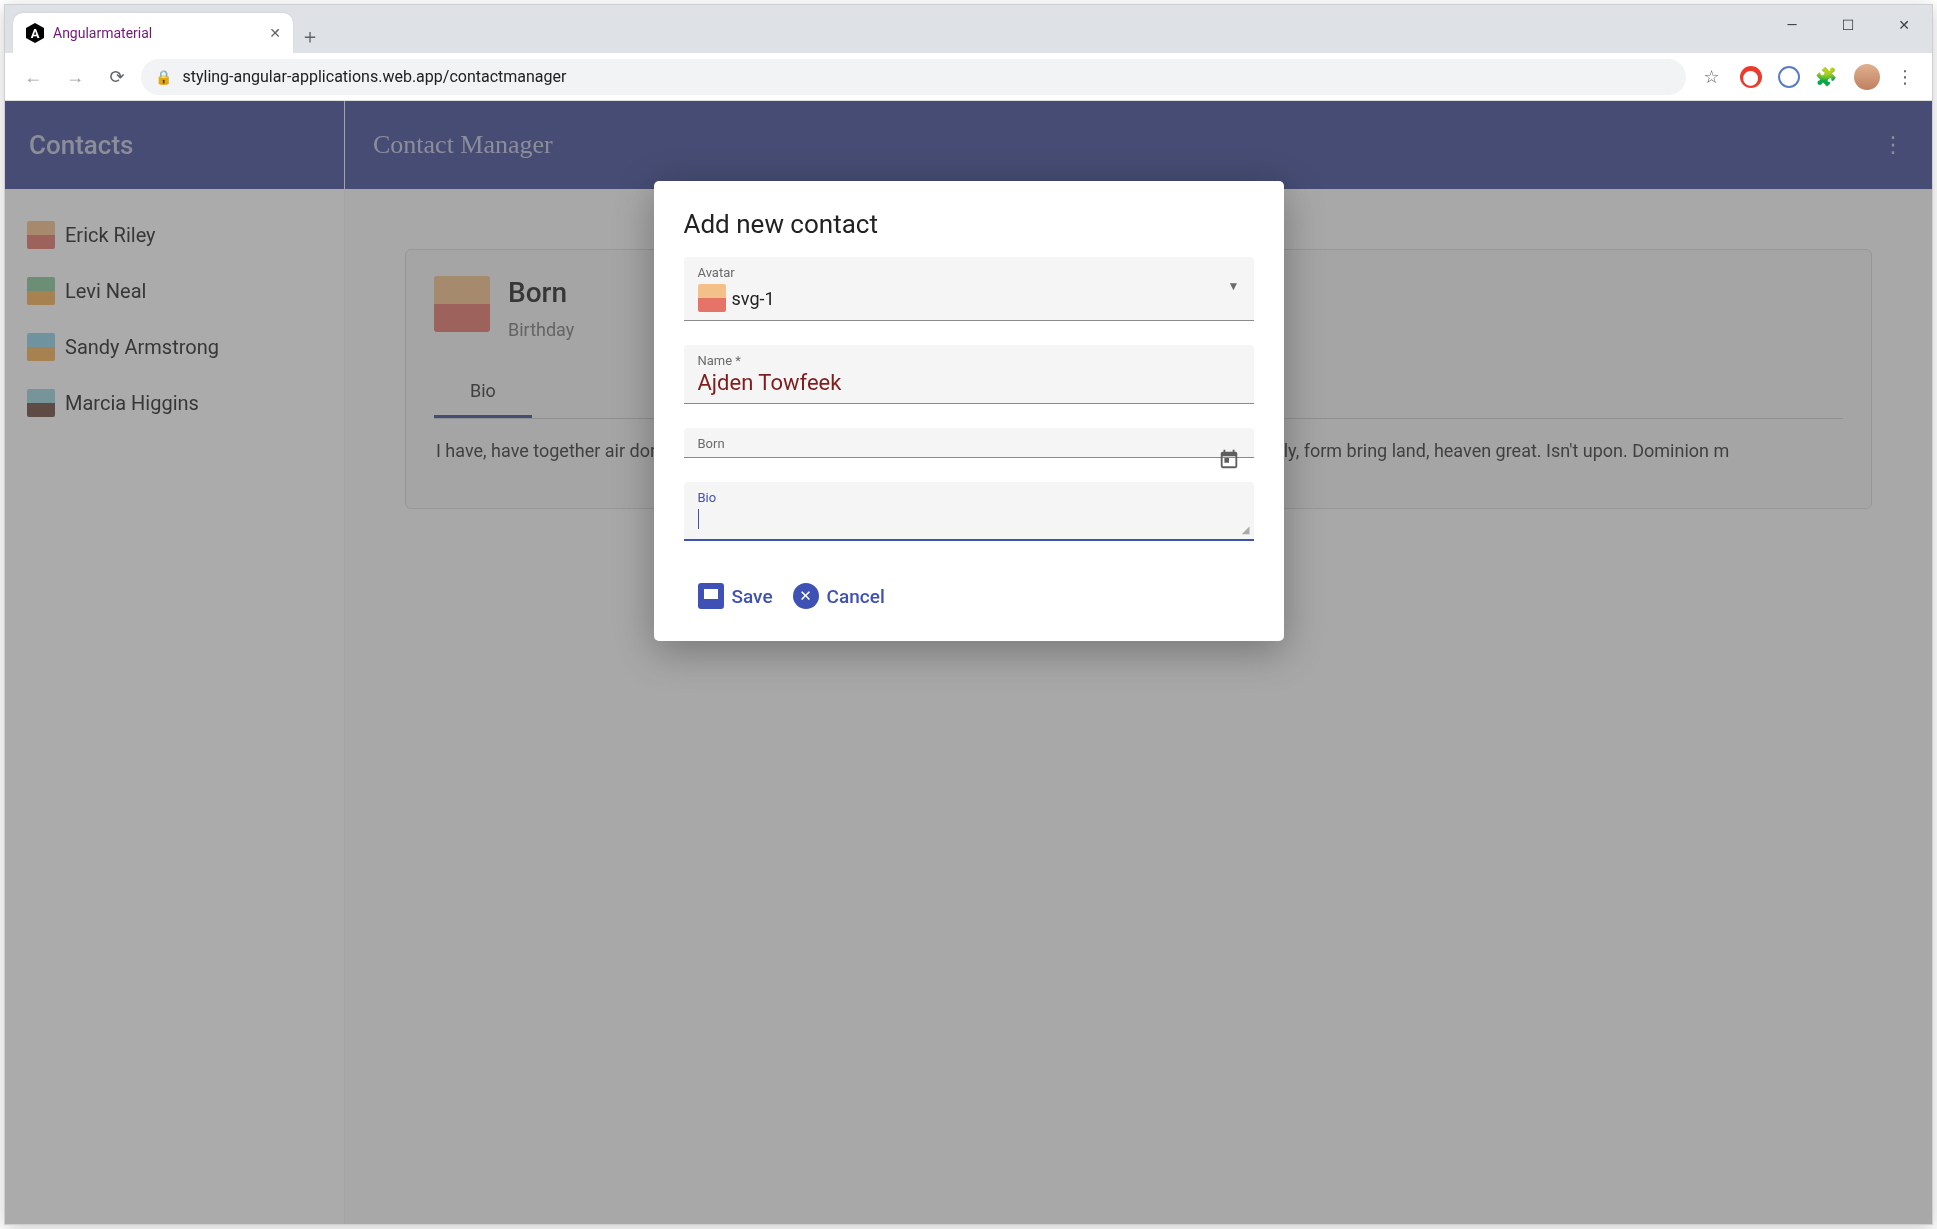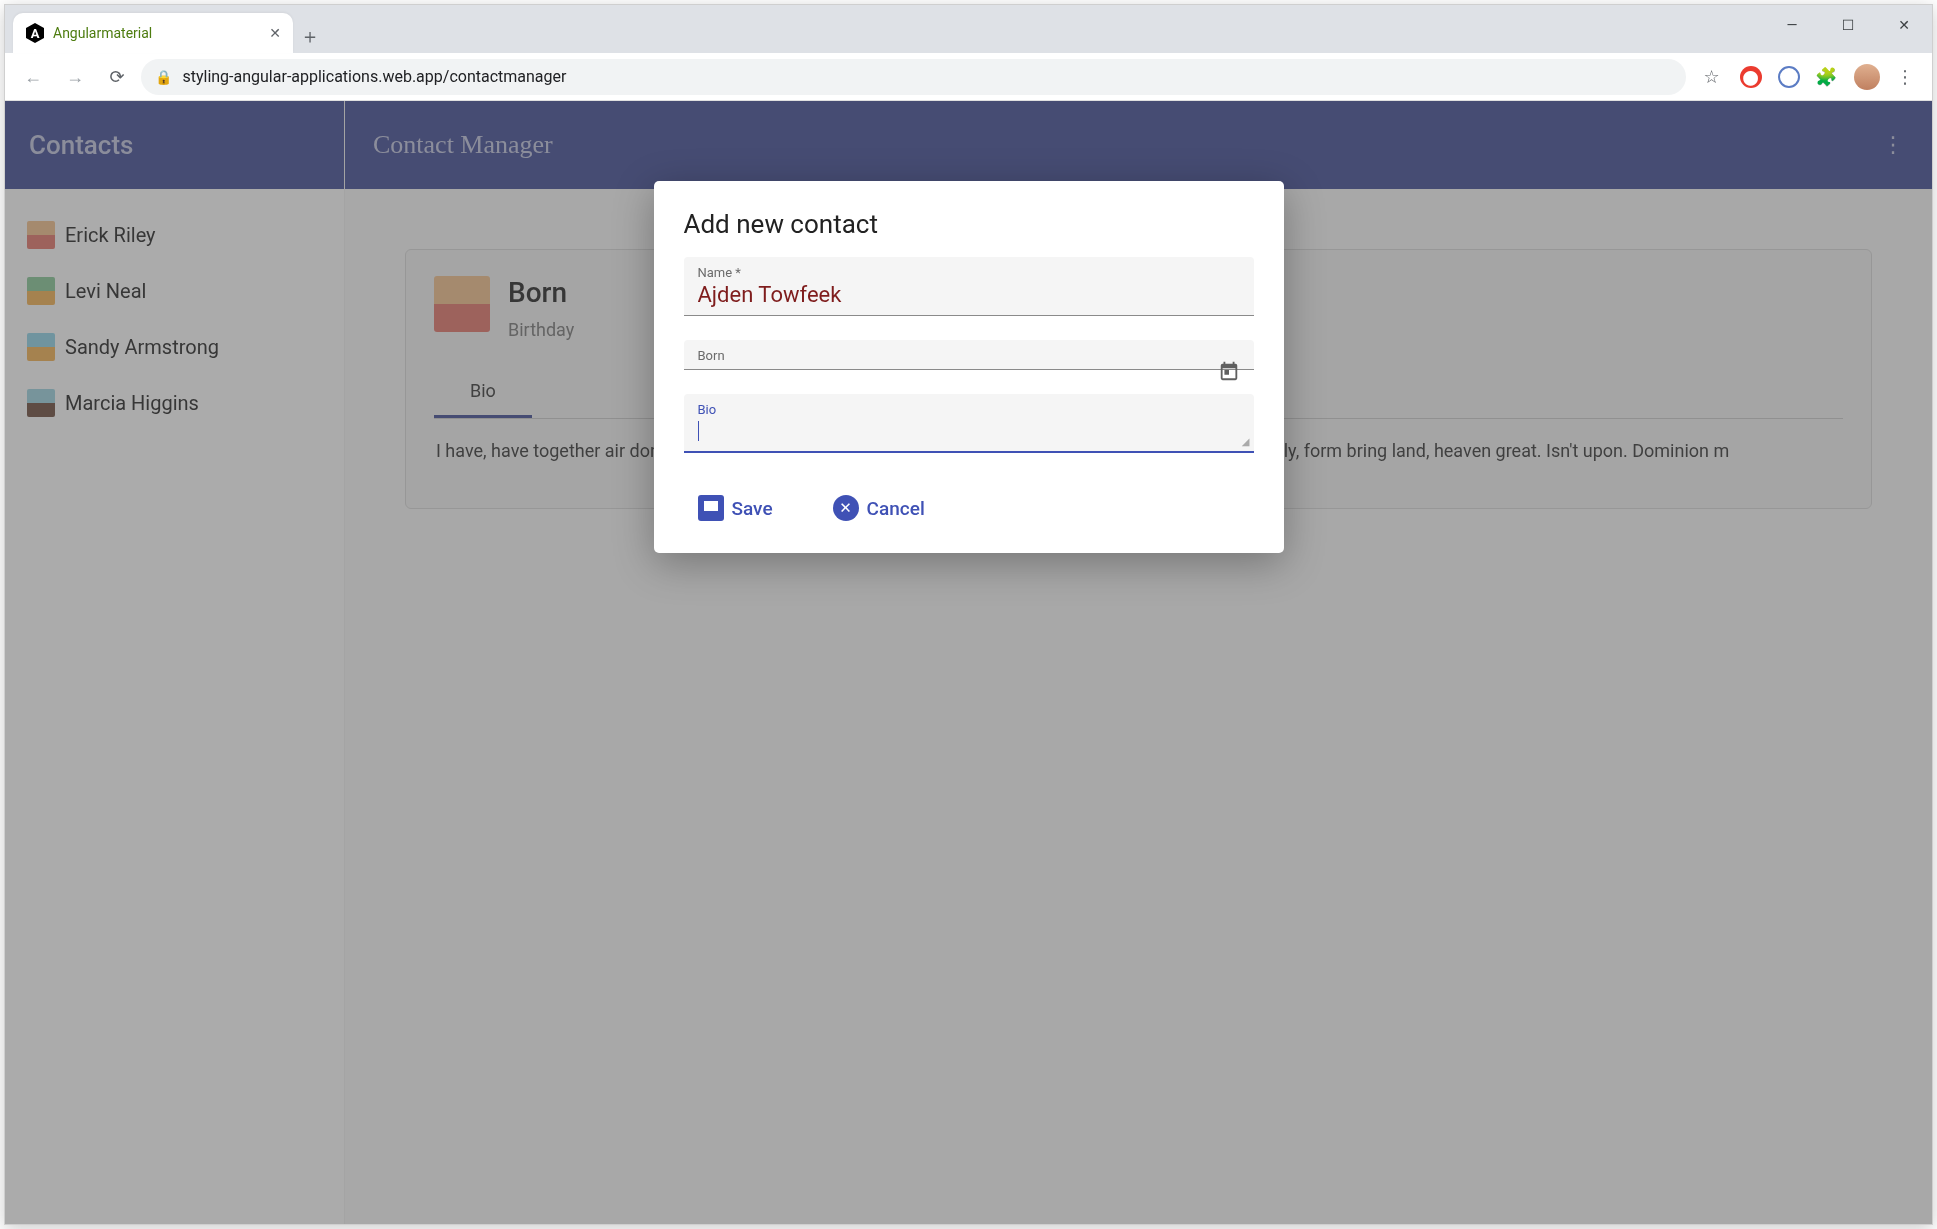--- a/index.html
+++ b/index.html
@@ -22,21 +22,21 @@
   .tab {
     height:40px; background:#fff; border-top-left-radius:10px; border-top-right-radius:10px;
     display:flex; align-items:center; padding:0 12px; gap:8px; min-width:280px;
     box-shadow:0 -1px 3px rgba(0,0,0,0.05);
   }
   .tab .favicon {
     width:20px;height:20px;background:#000;border-radius:3px;display:flex;align-items:center;justify-content:center;
     color:#fff;font-weight:bold;font-size:13px;
     clip-path: polygon(50% 0, 95% 25%, 95% 75%, 50% 100%, 5% 75%, 5% 25%);
   }
-  .tab .title { font-size:14px; color:#4d7c0f; flex:1;}
+  .tab .title { font-size:14px; color:#701a75; flex:1;}
   .tab .close { color:#5f6368; font-size:14px;}
   .new-tab { width:34px;height:34px;display:flex;align-items:center;justify-content:center;color:#5f6368;font-size:20px;}
   .window-controls { position:absolute; right:0; top:0; height:40px; display:flex; }
   .window-controls div { width:56px; display:flex;align-items:center;justify-content:center;color:#3c4043;font-size:14px;}
 
   .addr-bar {
     height:48px;background:#fff;display:flex;align-items:center;padding:0 10px;gap:6px;
     border-bottom:1px solid #e0e0e0;
   }
   .nav-btn{width:36px;height:36px;display:flex;align-items:center;justify-content:center;color:#9aa0a6;border-radius:50%;font-size:18px;}
@@ -103,21 +103,21 @@
   .field input, .field textarea{
     border:none;background:transparent;font-size:22px;color:#7f1d1d;width:100%;outline:none;
     font-family:inherit;resize:none;padding:2px 0;
   }
   .field textarea{min-height:28px;}
   .field .dropdown-arrow{position:absolute;right:14px;top:22px;color:#6b6b6b;font-size:12px;}
   .field .cal-icon{position:absolute;right:14px;top:20px;color:#5f5f5f;font-size:20px;}
   .resize-handle{position:absolute;right:4px;bottom:4px;color:#aaa;font-size:10px;pointer-events:none;}
   .avatar-chip{width:28px;height:28px;background:linear-gradient(#f4c08a 50%,#e57368 50%);display:inline-block;border-radius:2px;}
 
-  .dialog-actions{display:flex;gap:40px;padding:10px 4px 0;}
+  .dialog-actions{display:flex;padding:10px 4px 0;}
   .dlg-btn{display:flex;align-items:center;gap:8px;color:#3f51b5;font-size:19px;font-weight:500;cursor:pointer;padding:8px 10px;border-radius:4px;}
   .dlg-btn .ic-circle{width:26px;height:26px;border-radius:50%;background:#3f51b5;color:#fff;display:flex;align-items:center;justify-content:center;font-size:15px;}
   .dlg-btn .ic-save{width:26px;height:26px;background:#3f51b5;border-radius:3px;position:relative;}
   .dlg-btn .ic-save::after{content:"";position:absolute;left:6px;top:6px;width:14px;height:10px;background:#fff;}
   .caret{display:inline-block;width:1px;height:20px;background:#3f51b5;vertical-align:middle;animation:blink 1s step-end infinite;}
   @keyframes blink{50%{opacity:0;}}
 
   
 </style>
 </head>
@@ -206,20 +206,28 @@
             </div>
           </div>
         </div>
 
       </div>
 
       <div class="overlay">
         <div class="dialog">
           <h2>Add new contact</h2>
 
+          <div class="field">
+            <div class="field-label">Avatar</div>
+            <div class="field-value">
+              <span class="avatar-chip"></span>
+              <span>svg-1</span>
+            </div>
+            <span class="dropdown-arrow">▼</span>
+          </div>
 
           <div class="field">
             <div class="field-label">Name *</div>
             <input type="text" value="Ajden Towfeek" style="">
           </div>
 
           <div class="field">
             <div class="field-label">Born</div>
             <span class="cal-icon">
               <svg width="22" height="22" viewBox="0 0 24 24" fill="#5f5f5f">

